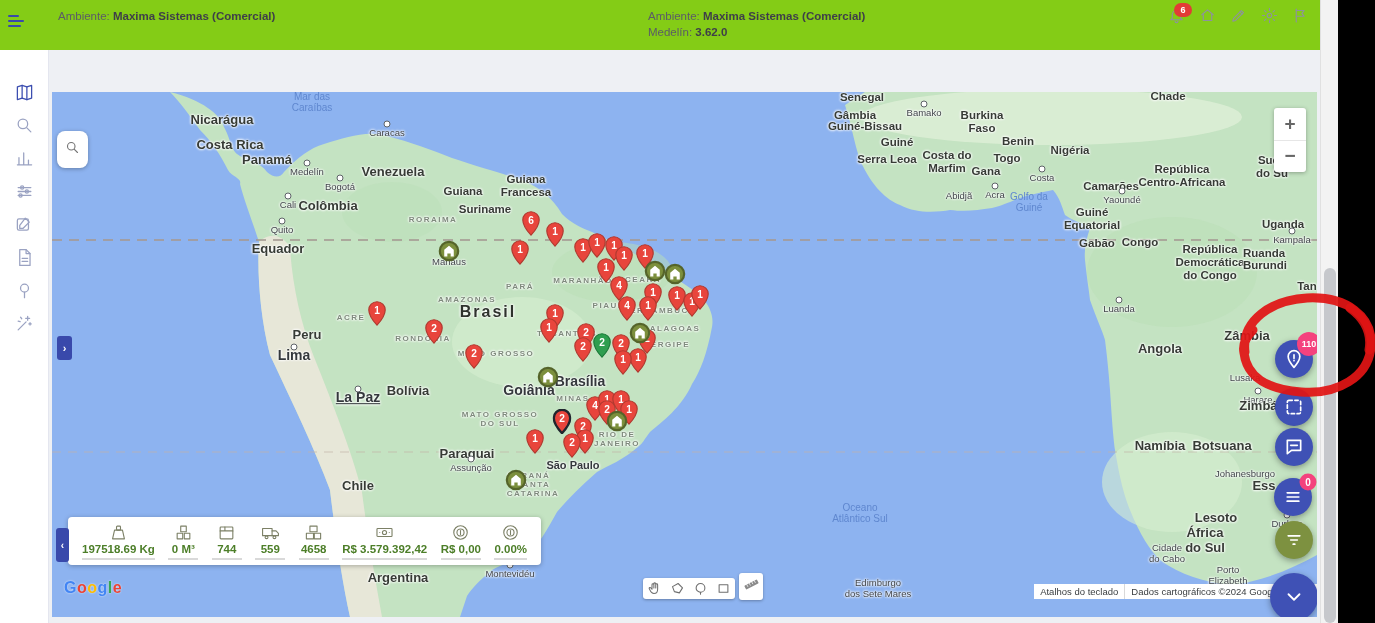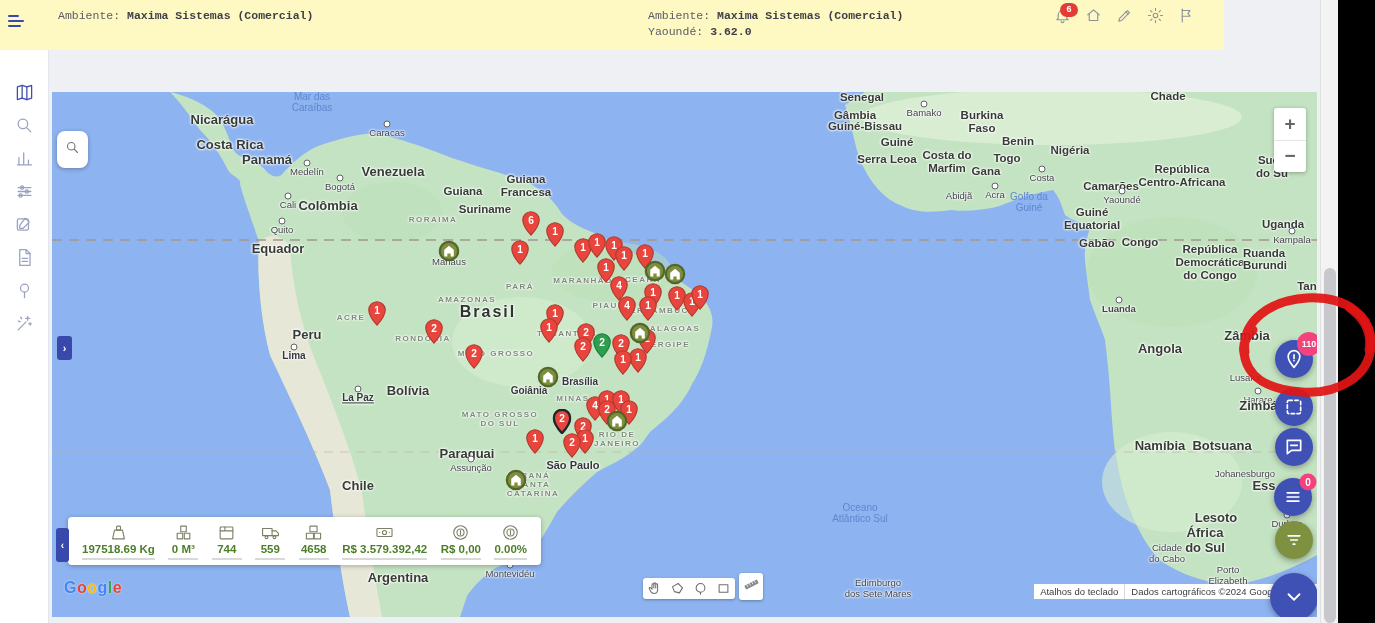--- a/index.html
+++ b/index.html
@@ -1,20 +1,20 @@
 <!DOCTYPE html>
 <html style="--accent: #3f51b5; --pink: #f4427e; --valgreen: #4c7e28; --ocean: #8db3f0; --annot: #e11414;"><head>
 <meta charset="utf-8">
 <style>
   html,body{margin:0;padding:0;background:#000;}
   body{width:1375px;height:623px;overflow:hidden;font-family:"Liberation Sans",sans-serif;}
   .page{position:relative;width:1375px;height:623px;background:#000;overflow:hidden;}
   .app{position:absolute;left:0;top:0;width:1338px;height:623px;background:#eef0f4;}
   
-  header{position:absolute;left:0;top:0;width:1224px;height:50px;background:#fef9c3;z-index:5;font-family:Liberation Mono, monospace;}
+  header{position:absolute;left:0;top:0;width:1338px;height:50px;background:#84cc16;z-index:5;}
   .burger{position:absolute;left:8px;top:15px;width:16px;height:14px;cursor:pointer;}
   .burger i{display:block;height:2px;background:#3949ab;margin-bottom:3px;border-radius:1px;}
   .burger i:nth-child(1){width:11px}.burger i:nth-child(2){width:16px}.burger i:nth-child(3){width:13px}
   .hinfo{position:absolute;top:8px;font-size:11.5px;color:#5b5c66;line-height:16px;}
   .hinfo b{color:#3e3f49;}
   .hinfo.left{left:58px;} .hinfo.center{left:648px;}
   .hicons{position:absolute;right:28px;top:7px;display:flex;gap:13px;align-items:flex-start;color:#8e929f;}
   .hicon{position:relative;width:18px;height:18px;cursor:pointer;}
   .hbadge{position:absolute;top:-4px;right:-6px;min-width:14px;height:14px;border-radius:8px;background:#e23c36;color:#fff;
           font-size:9px;font-weight:bold;display:flex;align-items:center;justify-content:center;padding:0 2px;}
@@ -35,21 +35,21 @@
   .geo{position:absolute;left:0;top:0;z-index:0;}
   #labels{position:absolute;left:0;top:0;width:100%;height:100%;z-index:1;}
   .lbl{position:absolute;transform:translate(-50%,-50%);white-space:pre-line;text-align:center;
        text-shadow:0 0 3px #fff,0 0 3px #fff,0 0 2px #fff;pointer-events:none;line-height:1.12;}
   .lbl.water{color:#5f87cf;font-size:10px;text-shadow:none;}
   .lbl.big{color:#2e332d;font-size:16px;font-weight:bold;letter-spacing:2px;}
   .lbl.countryB{color:#363b35;font-size:13px;font-weight:bold;}
   .lbl.country{color:#363b35;font-size:11.5px;font-weight:bold;}
   .lbl.state{color:#7e8a7c;font-size:8px;letter-spacing:1.5px;font-weight:bold;}
   .lbl.city{color:#41454a;font-size:9.5px;}
-  .lbl.cityb{color:#34383c;font-size:10px;font-weight:bold;}
+  .lbl.cityb{color:#34383c;font-size:14px;font-weight:bold;}
   .cdot{position:absolute;width:5px;height:5px;border-radius:50%;background:#fff;border:1.5px solid #5f6368;transform:translate(-50%,-50%);z-index:1;}
   #markers,#depots{position:absolute;left:0;top:0;z-index:2;}
   .pin{position:absolute;transform:translate(-50%,-45%);cursor:pointer;}
   .depot{position:absolute;transform:translate(-50%,-50%);cursor:pointer;}
   
   .searchbox{position:absolute;left:5px;top:39px;width:31px;height:37px;background:#fff;border-radius:8px;
              box-shadow:0 1px 4px rgba(0,0,0,.3);display:flex;align-items:center;justify-content:center;color:#757575;z-index:3;cursor:pointer;}
   .panel-open{position:absolute;left:5px;top:244px;width:15px;height:24px;background:#3949ab;border-radius:3px;color:#fff;
               display:flex;align-items:center;justify-content:center;font-size:11px;font-weight:bold;z-index:3;cursor:pointer;}
   .zoomctl{position:absolute;left:1222px;top:16px;width:32px;height:64px;background:#fff;border-radius:3px;box-shadow:0 1px 4px rgba(0,0,0,.3);
@@ -97,21 +97,21 @@
           <i></i>
           <i></i>
         </div>
       <div class="hinfo left">
         <div><span>Ambiente:</span>
           <b>Maxima Sistemas (Comercial)</b></div>
       </div>
       <div class="hinfo center">
         <div><span>Ambiente:</span>
           <b>Maxima Sistemas (Comercial)</b></div>
-        <div><span>Yaoundé:</span>
+        <div><span>Medelín:</span>
           <b>3.62.0</b></div>
       </div>
       <div class="hicons" id="hicons">
           <span class="hicon"><svg viewBox="0 0 24 24" width="17" height="17" fill="none" stroke="currentColor" stroke-width="1.6" stroke-linecap="round" stroke-linejoin="round">
               <path d="M6 16v-5a6 6 0 0112 0v5l2 2H4z"></path>
               <path d="M10 20a2 2 0 004 0"></path>
             </svg><span class="hbadge">6</span></span>
           <span class="hicon"><svg viewBox="0 0 24 24" width="17" height="17" fill="none" stroke="currentColor" stroke-width="1.6" stroke-linecap="round" stroke-linejoin="round">
               <path d="M4 11l8-7 8 7"></path>
               <path d="M6 10v9h12v-9"></path>
@@ -319,21 +319,21 @@
           <div class="lbl country" style="left: 1213px; top: 173px;">Burundi</div>
           <div class="lbl country" style="left: 1255px; top: 194px;">Tan</div>
           <div class="cdot" style="left: 990px; top: 77px;"></div>
           <div class="lbl city" style="left: 990px; top: 86px;">Costa</div>
           <div class="lbl city" style="left: 907px; top: 104px;">Abidjã</div>
           <div class="cdot" style="left: 943px; top: 94px;"></div>
           <div class="lbl city" style="left: 943px; top: 103px;">Acra</div>
           <div class="cdot" style="left: 1070px; top: 99px;"></div>
           <div class="lbl city" style="left: 1070px; top: 108px;">Yaoundé</div>
           <div class="cdot" style="left: 1067px; top: 208px;"></div>
-          <div class="lbl city" style="left: 1067px; top: 217px; font-weight: bold;">Luanda</div>
+          <div class="lbl city" style="left: 1067px; top: 217px;">Luanda</div>
           <div class="lbl countryB" style="left: 1108px; top: 257px;">Angola</div>
           <div class="lbl countryB" style="left: 1195px; top: 244px;">Zâmbia</div>
           <div class="lbl city" style="left: 1193px; top: 286px;">Lusaka</div>
           <div class="cdot" style="left: 1206px; top: 299px;"></div>
           <div class="lbl city" style="left: 1206px; top: 308px;">Harare</div>
           <div class="lbl countryB" style="left: 1218px; top: 314px;">Zimbábue</div>
           <div class="lbl countryB" style="left: 1108px; top: 354px;">Namíbia</div>
           <div class="lbl countryB" style="left: 1170px; top: 354px;">Botsuana</div>
           <div class="lbl city" style="left: 1193px; top: 382px;">Johanesburgo</div>
           <div class="lbl countryB" style="left: 1212px; top: 394px;">Ess</div>

